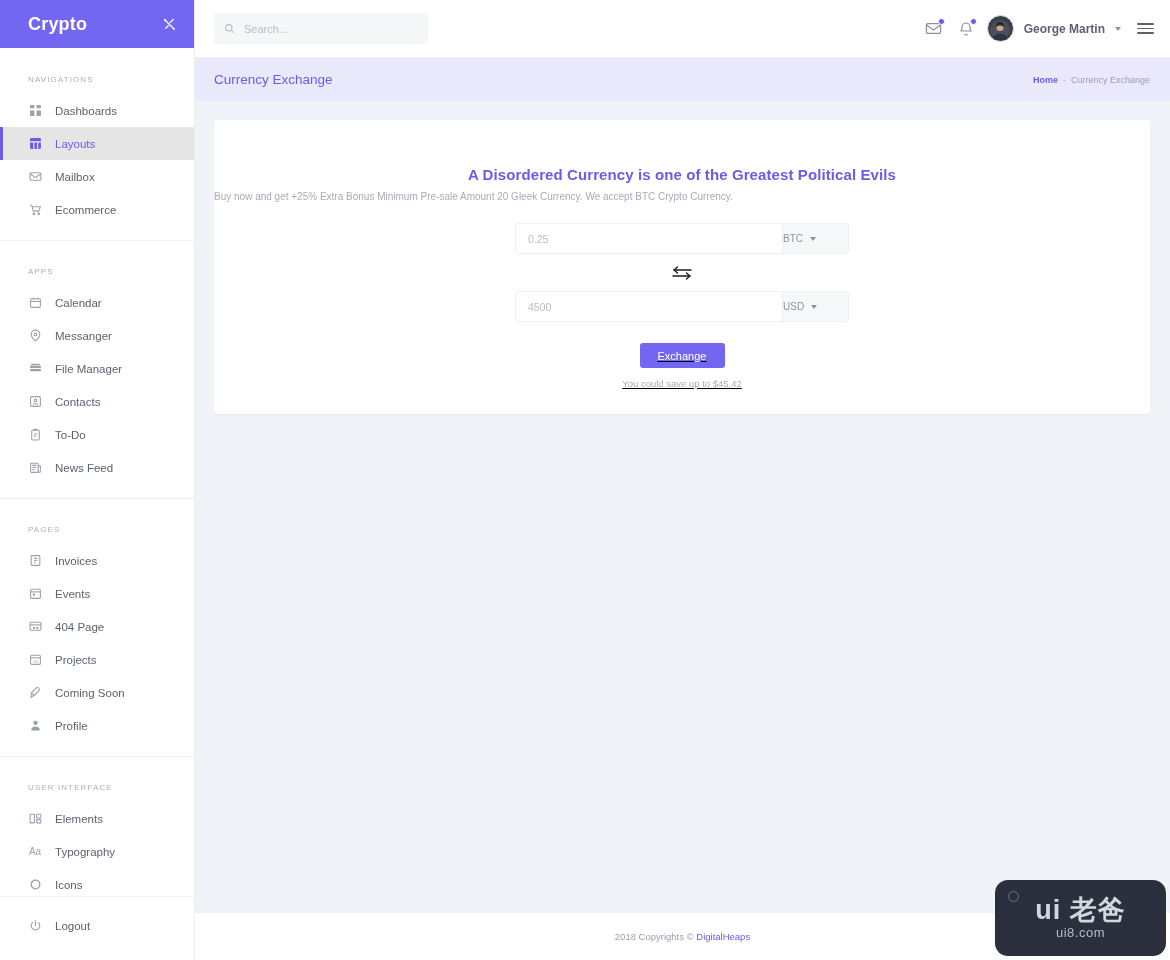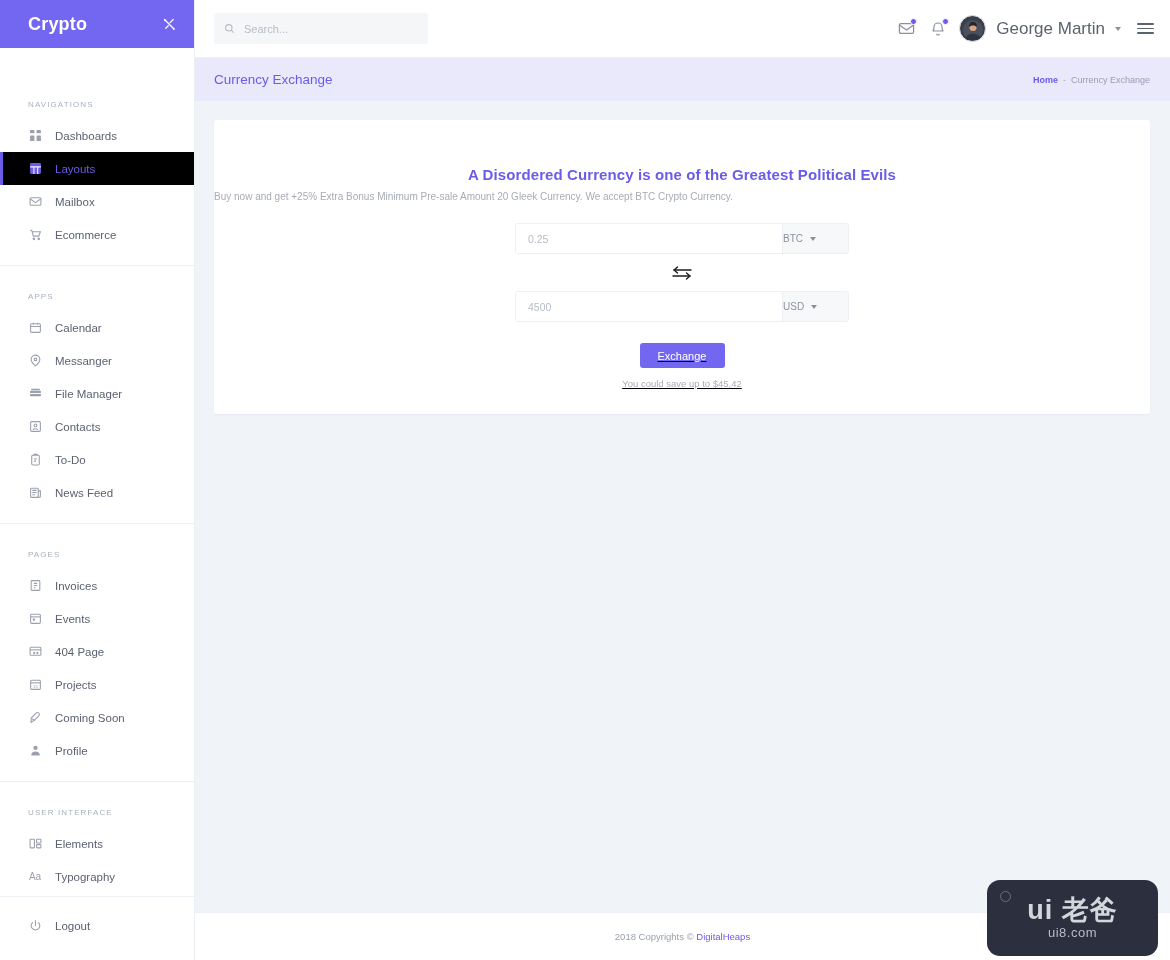--- a/index.html
+++ b/index.html
@@ -23,33 +23,33 @@
   .brand {
     height: 48px; background: #7366f0;
     display: flex; align-items: center; justify-content: space-between;
     padding: 0 17px 0 28px;
   }
   .brand-name {
     color: #ffffff; font-size: 18px; font-weight: bold; letter-spacing: .2px;
   }
   .brand-tool { color: #ffffff; display: flex; align-items: center; }
 
-  .nav-scroll { flex: 1; overflow: hidden; padding-top: 12px; margin-top: 14px; }
+  .nav-scroll { flex: 1; overflow: hidden; padding-top: 1px; }
   .nav-section-label {
     font-size: 8px; letter-spacing: 1.1px; color: #a9b0bd;
     padding: 26px 0 10px 28px; text-transform: uppercase; font-weight: normal;
   }
   .nav-item {
     display: flex; align-items: center; gap: 13px;
     padding: 9px 0 9px 28px; height: 33px;
     color: #5b6270; font-size: 11.5px; position: relative; cursor: pointer;
   }
   .nav-item .nico { width: 14px; height: 14px; display: flex; align-items: center; justify-content: center; color: #9aa1ad; flex: 0 0 14px;}
   .nav-item.active {
-    background: #000000; color: #6b5ce7;
+    background: #e5e5e5; color: #6b5ce7;
   }
   .nav-item.active .nico { color: #6b5ce7; }
   .nav-item.active::before {
     content: ""; position: absolute; left: 0; top: 0; bottom: 0;
     width: 3px; background: #6b5ce7;
   }
   .nav-divider { height: 1px; background: #eceff4; margin: 14px 0 0 0; }
   .logout-wrap { border-top: 1px solid #eceff4; padding: 12px 0 18px 0; }
 
   
@@ -74,21 +74,21 @@
   .badge-dot {
     position: absolute; top: 0px; right: 0px; width: 7px; height: 7px;
     background: #6b5ce7; border-radius: 50%; border: 1px solid #fff;
   }
   .avatar {
     width: 27px; height: 27px; border-radius: 50%; overflow: hidden;
     background: #3a3f4b; flex: 0 0 27px; position: relative;
     border: 1px solid #e6e8ec;
   }
   .avatar .face { position:absolute; left:50%; top:54%; transform:translate(-50%,-50%); width:20px; height:20px; }
-  .user-name { font-size: 17px; color: #5b6270; }
+  .user-name { font-size: 12px; color: #5b6270; font-weight: bold; }
   .caret { width:0;height:0;border-left:3.5px solid transparent;border-right:3.5px solid transparent;border-top:4px solid #8a909c; }
   .hamburger { display:flex; flex-direction:column; gap:3px; cursor:pointer; margin-left:6px;}
   .hamburger span { width:17px;height:1.6px;background:#5b6270;display:block;border-radius:1px;}
 
   .pagehead {
     height: 43px; background: #e9e9fb;
     display: flex; align-items: center; justify-content: space-between;
     padding: 0 20px 0 19px;
   }
   .pagehead h1 { font-size: 13.5px; font-weight: normal; color: #6b5ce7; }
@@ -138,21 +138,21 @@
 
   .footer {
     height: 48px; background: #ffffff; border-top: 1px solid #edf0f4;
     display: flex; align-items: center; justify-content: center;
     font-size: 9.5px; color: #9aa1ad;
   }
   .footer a { color: #6b5ce7; text-decoration: none; }
 
   
   .watermark {
-    position: absolute; right: 12px; bottom: 4px;
+    position: absolute; right: 4px; bottom: 4px;
     width: 171px; height: 76px; background: #2b2f3e;
     border-radius: 13px; display: flex; flex-direction: column;
     align-items: center; justify-content: center; gap: 1px;
   }
   .wm-dot { position:absolute; left:13px; top:11px; width:11px;height:11px;border-radius:50%;border:1.6px solid #6b7080;}
   .wm-main { color: #d4d6dd; font-size: 27px; font-weight: bold; letter-spacing: 1px; line-height: 1; }
   .wm-sub { color: #b9bcc6; font-size: 13px; letter-spacing: .5px; }
 </style>
 </head>
 <body>

